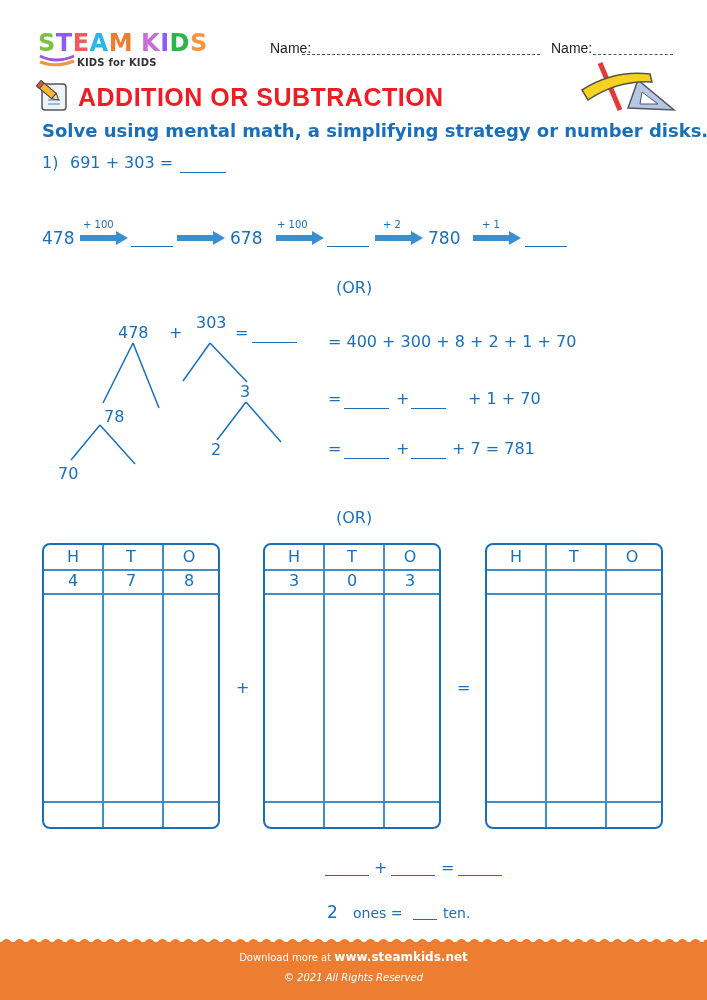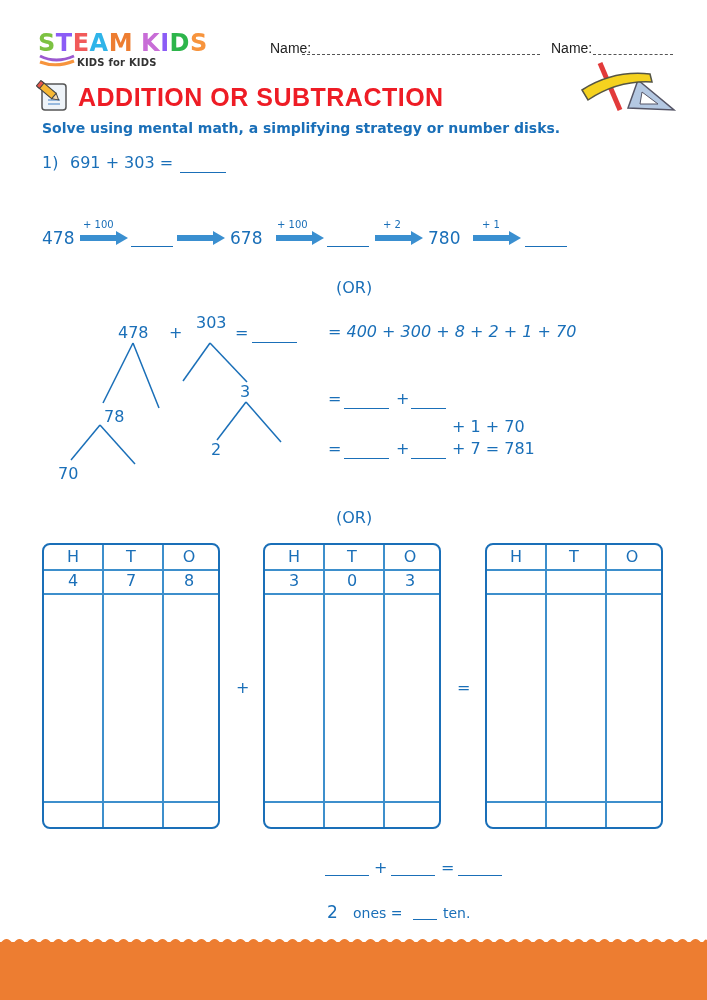--- a/index.html
+++ b/index.html
@@ -12,21 +12,21 @@
     .logo { left: 38px; top: 30px; width: 200px; height: 40px; }
     .logo-word { position: absolute; left: 0; top: 0; font-family: "DejaVu Sans", sans-serif; font-weight: bold; font-size: 24px; letter-spacing: 0.5px; line-height: 26px; white-space: nowrap; }
     .logo-word span { display: inline-block; }
     .logo-sub { position: absolute; left: 39px; top: 27px; font-size: 10px; font-weight: bold; color: #333; font-family: "DejaVu Sans", sans-serif; letter-spacing: 0.2px; }
     .logo-swoosh { position: absolute; left: 0; top: 22px; }
 
     .field-label { font-family: "Liberation Sans", sans-serif; font-size: 14px; color: #222; }
     .field-line { border-bottom: 1px dashed #555; height: 1px; }
 
     .title { left: 78px; top: 83px; font-family: "Liberation Sans", sans-serif; font-weight: bold; font-size: 25px; color: #ee1c25; letter-spacing: 0.5px; white-space: nowrap; }
-    .subtitle { left: 42px; top: 120px; font-family: "DejaVu Sans", sans-serif; font-weight: bold; font-size: 14px; color: #1a6fb8; white-space: nowrap; }
+    .subtitle { left: 42px; top: 120px; font-family: "DejaVu Sans", sans-serif; font-weight: bold; font-size: 18px; color: #1a6fb8; white-space: nowrap; }
 
     .txt { font-family: "DejaVu Sans", sans-serif; color: #1a6fb8; white-space: nowrap; }
     .t18 { font-size: 17px; }
     .t17 { font-size: 16px; }
     .small { font-size: 10px; }
 
     .blank { display: inline-block; border-bottom: 1.5px solid #1a6fb8; height: 1px; vertical-align: baseline; }
 
     
     .hto { position: absolute; width: 178px; height: 286px; border: 2px solid #1a6fb8; border-radius: 8px; }
@@ -134,27 +134,27 @@
   <line x1="216" y1="62" x2="187" y2="100" stroke="#1a6fb8" stroke-width="1.5"></line>
   <line x1="216" y1="62" x2="251" y2="102" stroke="#1a6fb8" stroke-width="1.5"></line>
   <line x1="70" y1="85" x2="41" y2="120" stroke="#1a6fb8" stroke-width="1.5"></line>
   <line x1="70" y1="85" x2="105" y2="124" stroke="#1a6fb8" stroke-width="1.5"></line>
 </svg>
 <div class="abs txt t17" style="left:104px; top:407px;">78</div>
 <div class="abs txt t17" style="left:58px; top:464px;">70</div>
 <div class="abs txt t17" style="left:240px; top:382px;">3</div>
 <div class="abs txt t17" style="left:211px; top:440px;">2</div>
 
-<div class="abs txt t17" style="left:328px; top:322px;font-style:italic;">= 400 + 300 + 8 + 2 + 1 + 70</div>
+<div class="abs txt t17" style="left:328px; top:332px;">= 400 + 300 + 8 + 2 + 1 + 70</div>
 
 <div class="abs txt t17" style="left:328px; top:389px;">=</div>
 <div class="abs blank" style="left:344px; top:408px; width:45px;"></div>
 <div class="abs txt t17" style="left:396px; top:389px;">+</div>
 <div class="abs blank" style="left:411px; top:408px; width:35px;"></div>
-<div class="abs txt t17" style="left:452px; top:389px;margin-top:28px;">+ 1 + 70</div>
+<div class="abs txt t17" style="left:468px; top:389px;">+ 1 + 70</div>
 
 <div class="abs txt t17" style="left:328px; top:439px;">=</div>
 <div class="abs blank" style="left:344px; top:458px; width:45px;"></div>
 <div class="abs txt t17" style="left:396px; top:439px;">+</div>
 <div class="abs blank" style="left:411px; top:458px; width:35px;"></div>
 <div class="abs txt t17" style="left:452px; top:439px;">+ 7 = 781</div>
 
 <div class="abs txt t17" style="left:336px; top:508px;">(OR)</div>
 
 <div class="hto" style="left:42px; top:543px;">
@@ -223,13 +223,18 @@
 
 <div class="abs txt" style="left:327px; top:902px; font-size:17px;">2</div>
 <div class="abs txt" style="left:353px; top:905px; font-size:14px;">ones =</div>
 <div class="abs blank" style="left:413px; top:919px; width:24px;"></div>
 <div class="abs txt" style="left:443px; top:905px; font-size:14px;">ten.</div>
 
 <div class="abs footer">
   <svg class="scallops" viewBox="0 0 707 10" preserveAspectRatio="none">
     <path d="M0 10 Q6.5 0 13 10 Q19.5 0 26 10 Q32.5 0 39 10 Q45.5 0 52 10 Q58.5 0 65 10 Q71.5 0 78 10 Q84.5 0 91 10 Q97.5 0 104 10 Q110.5 0 117 10 Q123.5 0 130 10 Q136.5 0 143 10 Q149.5 0 156 10 Q162.5 0 169 10 Q175.5 0 182 10 Q188.5 0 195 10 Q201.5 0 208 10 Q214.5 0 221 10 Q227.5 0 234 10 Q240.5 0 247 10 Q253.5 0 260 10 Q266.5 0 273 10 Q279.5 0 286 10 Q292.5 0 299 10 Q305.5 0 312 10 Q318.5 0 325 10 Q331.5 0 338 10 Q344.5 0 351 10 Q357.5 0 364 10 Q370.5 0 377 10 Q383.5 0 390 10 Q396.5 0 403 10 Q409.5 0 416 10 Q422.5 0 429 10 Q435.5 0 442 10 Q448.5 0 455 10 Q461.5 0 468 10 Q474.5 0 481 10 Q487.5 0 494 10 Q500.5 0 507 10 Q513.5 0 520 10 Q526.5 0 533 10 Q539.5 0 546 10 Q552.5 0 559 10 Q565.5 0 572 10 Q578.5 0 585 10 Q591.5 0 598 10 Q604.5 0 611 10 Q617.5 0 624 10 Q630.5 0 637 10 Q643.5 0 650 10 Q656.5 0 663 10 Q669.5 0 676 10 Q682.5 0 689 10 Q695.5 0 702 10 Q705 4 707 6 L707 10 Z" fill="#ed7d31"></path>
   </svg>
+  <div class="foot1">
+    <span>Download more at</span>
+    <b>www.steamkids.net</b>
+  </div>
+  <div class="foot2">© 2021 All Rights Reserved</div>
 </div>
 
 </body></html>

